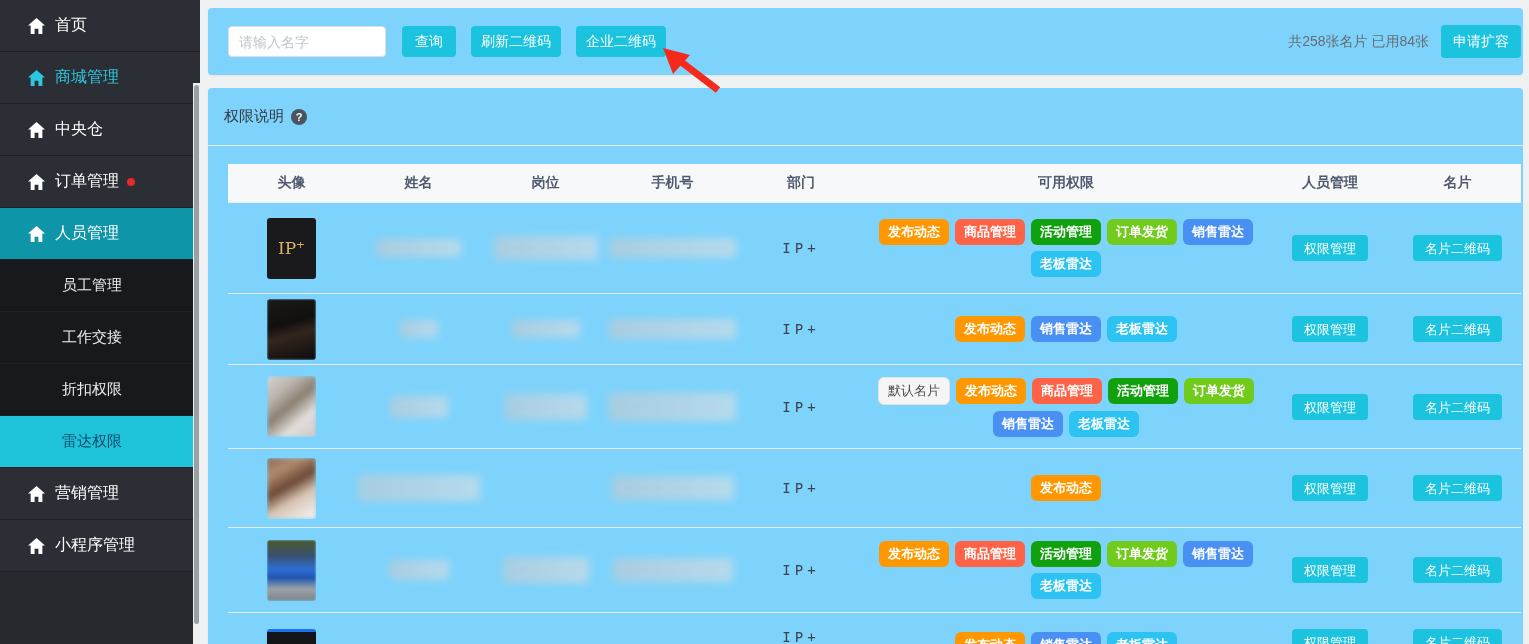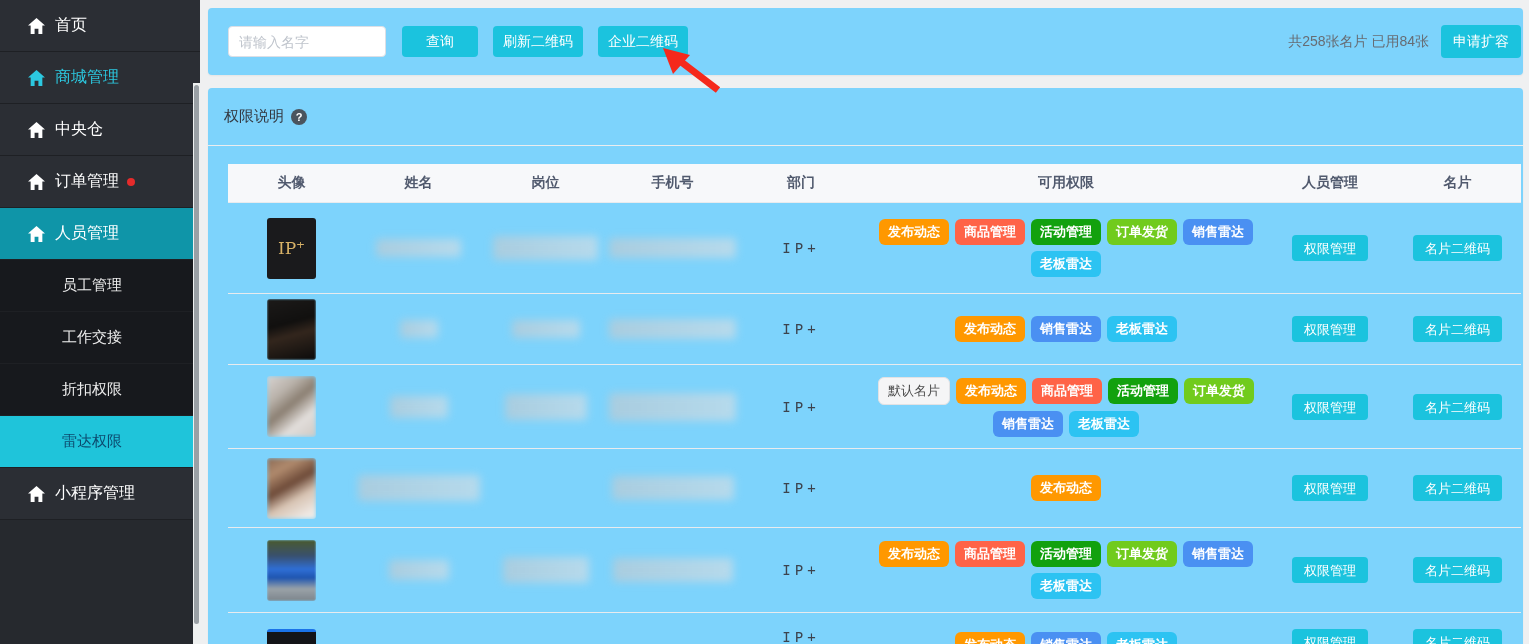--- a/index.html
+++ b/index.html
@@ -25,21 +25,21 @@
   .sb-scroll .thumb { position:absolute; top:2px; left:1px; width:5px; height:96%; background:#9aa0a5; border-radius:3px; }
 
   
   .main { flex:1; padding:8px 6px 0 8px; }
   .card { background:#7dd3fc; border-radius:4px; box-shadow:0 1px 2px rgba(0,0,0,.05); }
 
   .toolbar { height:67px; display:flex; align-items:center; padding:0 2px 0 20px; position:relative; margin-bottom:13px; }
   .search-input { width:158px; height:31px; border:1px solid #dcdfe6; border-radius:4px; padding:0 10px; font-size:14px; color:#333; outline:none; }
   .search-input::placeholder { color:#bfc4cc; }
   .btn { background:#1bc3de; color:#fff; border:none; border-radius:4px; height:31px; font-size:14px; cursor:pointer; font-family:"Liberation Sans",sans-serif; }
-  .btn-query { width:76px; margin-left:16px; }
+  .btn-query { width:54px; margin-left:16px; }
   .btn-mid { width:90px; margin-left:15px; }
   .arrow-annot { position:absolute; left:452px; top:40px; z-index:5; }
   .stats { margin-left:auto; margin-right:12px; color:#676c73; font-size:14px; }
   .btn-expand { width:80px; height:33px; }
 
   .panel { height:800px; }
   .panel-head { height:58px; display:flex; align-items:center; padding-left:16px; border-bottom:1px solid #ebedef; }
   .panel-title { font-size:15px; color:#333840; }
   .help-circle { width:16px; height:16px; border-radius:50%; background:#4a545e; color:#fff; font-size:11px; font-weight:bold; display:inline-flex; align-items:center; justify-content:center; margin-left:7px; }
 
@@ -120,20 +120,28 @@
         <span class="lbl">员工管理</span>
       </div>
       <div class="sb-item sub">
         <span class="lbl">工作交接</span>
       </div>
       <div class="sb-item sub">
         <span class="lbl">折扣权限</span>
       </div>
       <div class="sb-item sub active">
         <span class="lbl">雷达权限</span>
+      </div>
+      <div class="sb-item top">
+        <span class="home-ic">
+          <svg width="17" height="16" viewBox="0 0 16 15">
+            <path d="M8 0 L16 7 H13.5 V15 H9.8 V10 H6.2 V15 H2.5 V7 H0 Z"></path>
+          </svg>
+        </span>
+        <span class="lbl">营销管理</span>
       </div>
       <div class="sb-item top">
         <span class="home-ic">
           <svg width="17" height="16" viewBox="0 0 16 15">
             <path d="M8 0 L16 7 H13.5 V15 H9.8 V10 H6.2 V15 H2.5 V7 H0 Z"></path>
           </svg>
         </span>
         <span class="lbl">小程序管理</span>
       </div>
     </div>

